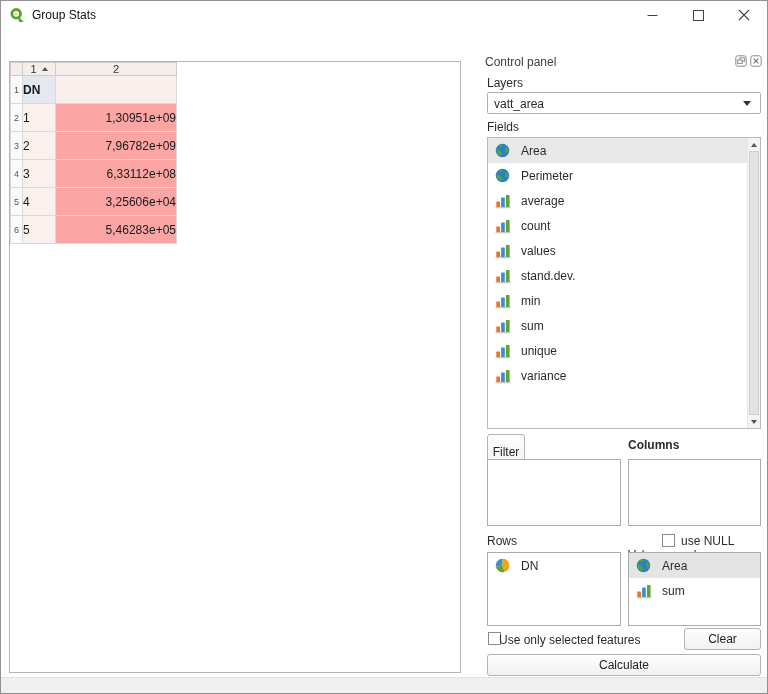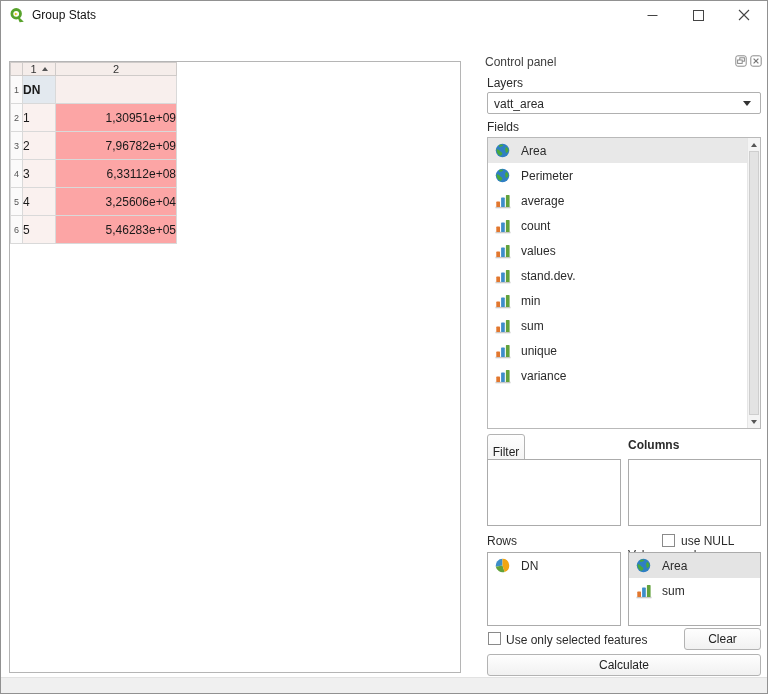--- a/index.html
+++ b/index.html
@@ -345,19 +345,19 @@
               <rect x="1.3" y="8.6" width="3.7" height="5.4" rx="0.6" fill="#e2772e"></rect>
               <rect x="6.1" y="4.6" width="3.7" height="9.4" rx="0.6" fill="#3d8ec9"></rect>
               <rect x="10.9" y="2.1" width="3.7" height="11.9" rx="0.6" fill="#62a23b"></rect>
             </svg>
           </span>
           <span>sum</span>
         </div>
       </div>
 
     <span class="checkbox sel-cb"></span>
-    <span class="plabel" style="left:27px;top:582px;">Use only selected features</span>
+    <span class="plabel" style="left:20px;top:582px;">Use only selected features</span>
     <button class="btn clear-btn">Clear</button>
     <button class="btn calc-btn">Calculate</button>
   </div>
 
   <div class="status-strip"></div>
 </div>
 
 </body></html>

